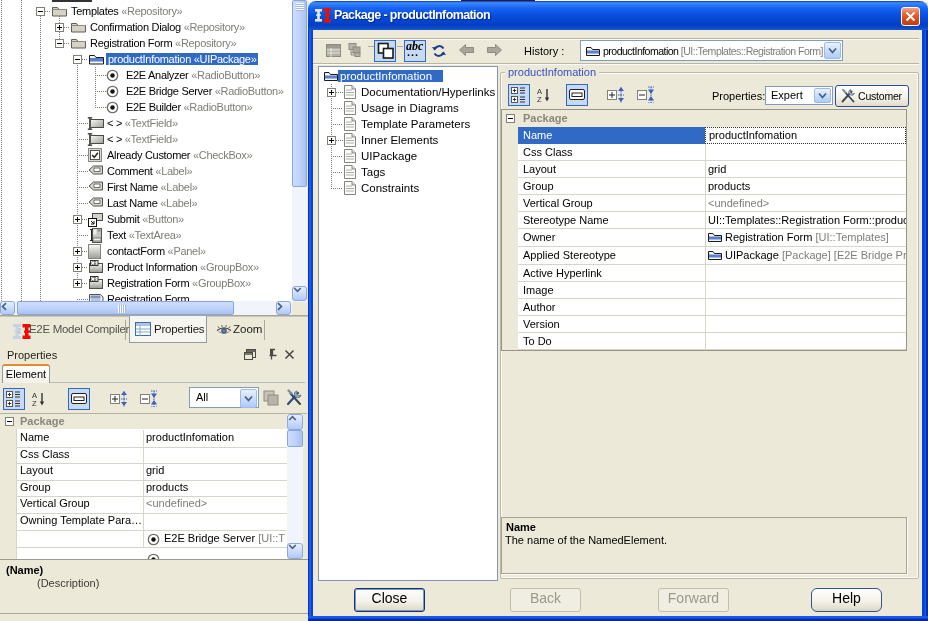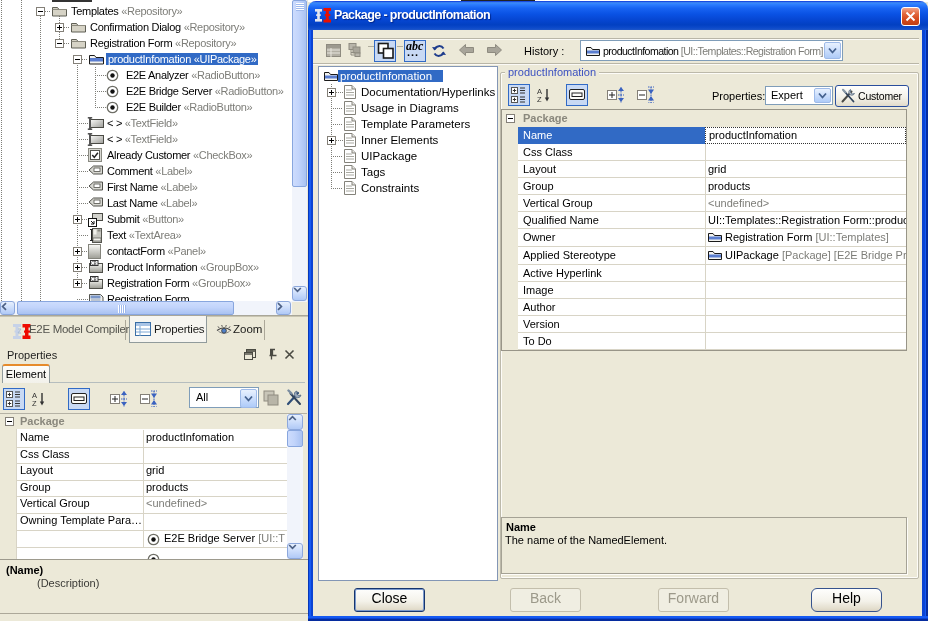--- a/index.html
+++ b/index.html
@@ -681,21 +681,21 @@
             <span class="ab nw" style="left:2px;top:2px;">products</span>
           </div>
         <div class="gline" style="left:16px;top:101px;width:388px;height:1px;"></div>
         <div class="gline" style="left:203px;top:85px;width:1px;height:17px;"></div>
         <div class="ab nw" style="left:21px;top:87px;">Vertical Group</div>
         <div class="ab" style="left:204px;top:85px;width:200px;height:17px;overflow:hidden;">
             <span class="ab nw" style="left:2px;top:2px;"><span class="st">&lt;undefined&gt;</span></span>
           </div>
         <div class="gline" style="left:16px;top:118px;width:388px;height:1px;"></div>
         <div class="gline" style="left:203px;top:102px;width:1px;height:17px;"></div>
-        <div class="ab nw" style="left:21px;top:104px;">Qualified Name</div>
+        <div class="ab nw" style="left:21px;top:104px;">Stereotype Name</div>
         <div class="ab" style="left:204px;top:102px;width:200px;height:17px;overflow:hidden;">
             <span class="ab nw" style="left:2px;top:2px;">UI::Templates::Registration Form::produc</span>
           </div>
         <div class="gline" style="left:16px;top:136px;width:388px;height:1px;"></div>
         <div class="gline" style="left:203px;top:119px;width:1px;height:18px;"></div>
         <div class="ab nw" style="left:21px;top:121px;">Owner</div>
         <div class="ab" style="left:204px;top:119px;width:200px;height:18px;overflow:hidden;">
             <span class="ab" style="left:2px;top:3px;"><svg width="14" height="11" viewBox="0 0 14 11">
                 <path d="M0.5 1.5 h4.5 l1.5 2 h7 v6 h-13 z" fill="#F2F2EE" stroke="#1A1A1A"></path>
                 <rect x="1" y="4.5" width="12" height="3" fill="#5B7ED0"></rect>

